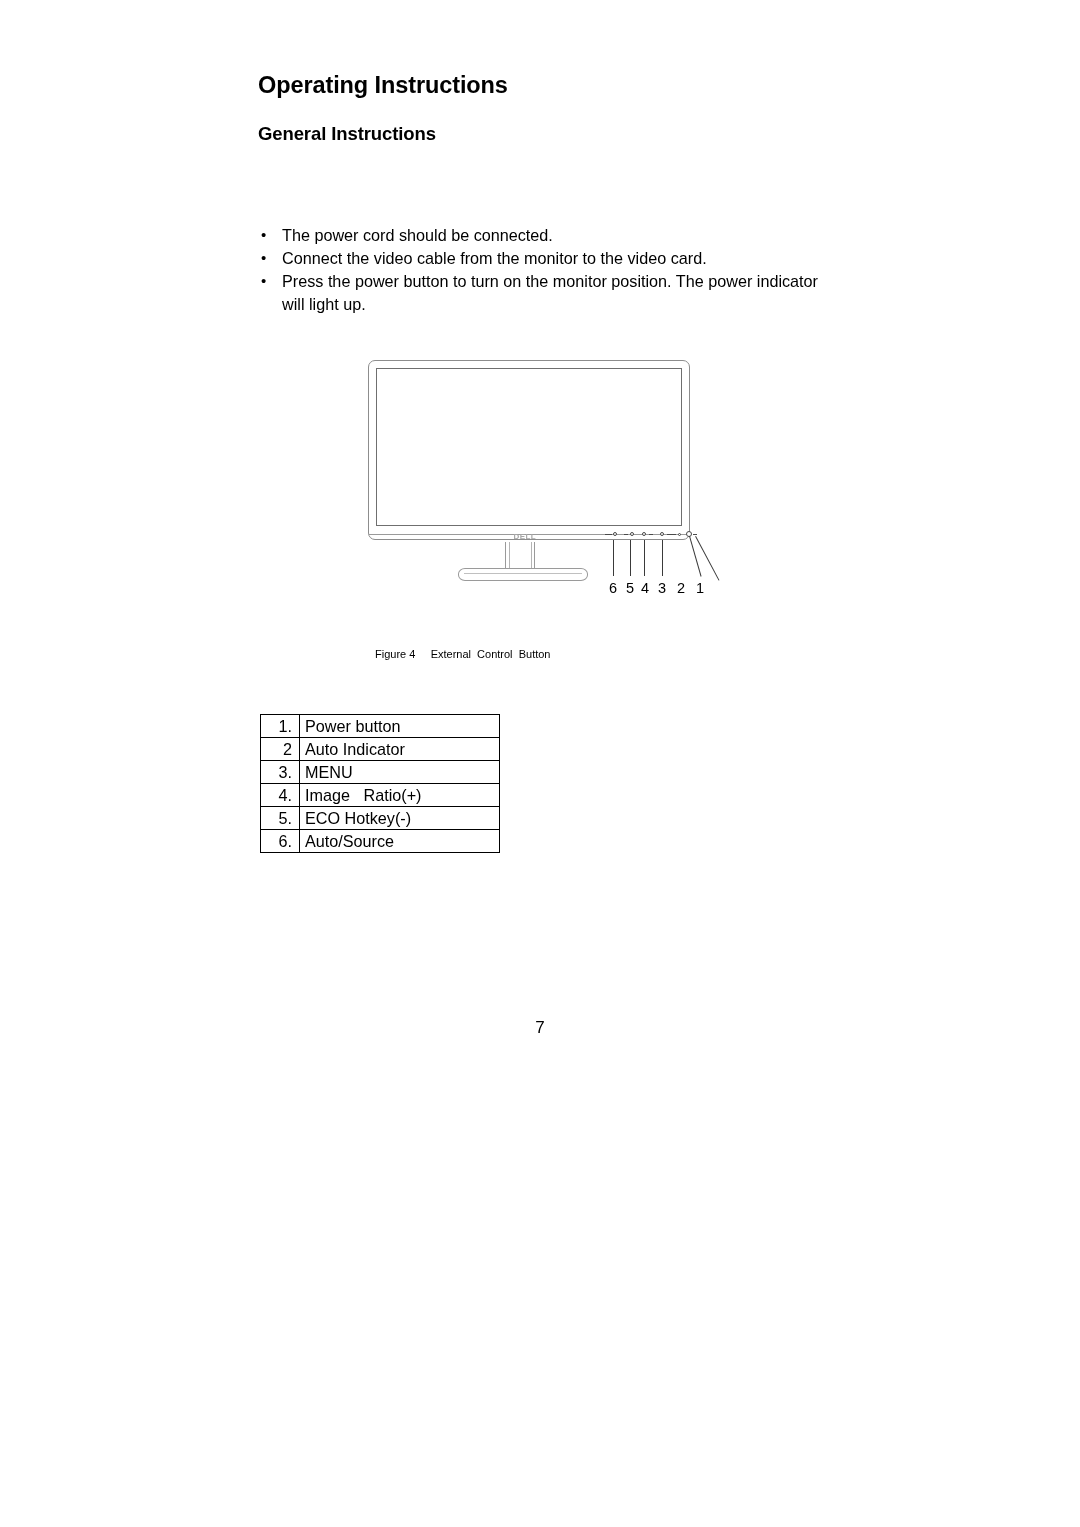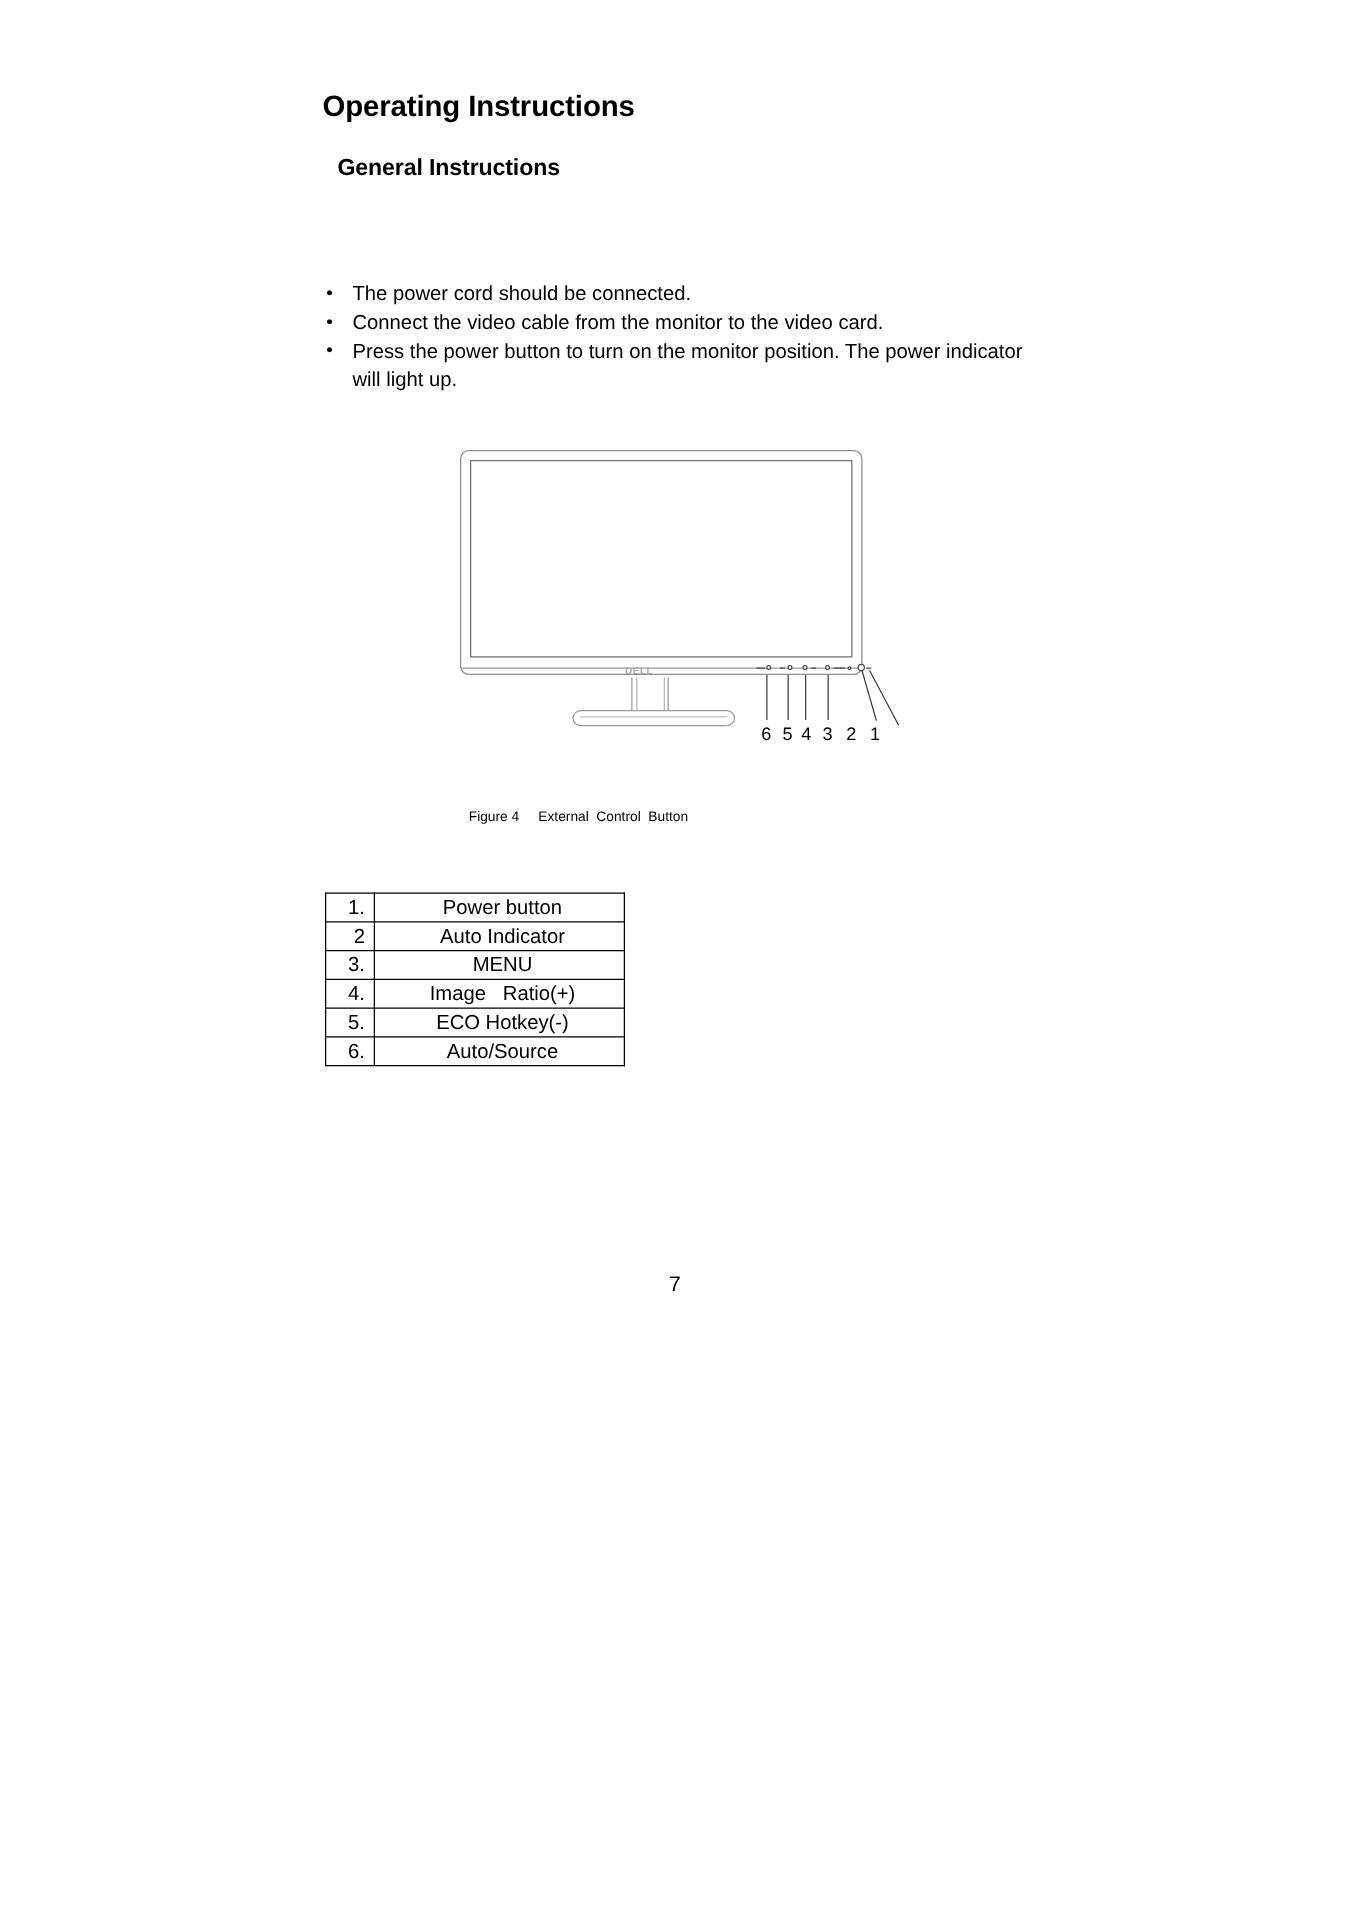--- a/index.html
+++ b/index.html
@@ -28,21 +28,21 @@
     position: absolute;
     left: 258px;
     top: 72px;
     font-size: 23.5px;
     font-weight: bold;
     letter-spacing: -0.1px;
     white-space: nowrap;
   }
   .h2 {
     position: absolute;
-    left: 270px;
+    left: 258px;
     top: 123px;
     font-size: 18.5px;
     font-weight: bold;
     letter-spacing: -0.1px;
     white-space: nowrap;
   }
 
   
   .para {
     position: absolute;
@@ -116,21 +116,21 @@
   }
   .logo {
     position: absolute;
     left: 140px;
     top: 180px;
     width: 36px;
     height: 9px;
     font-size: 8px;
     letter-spacing: 0.4px;
     color: #a8a8a8;
-    text-align: left;
+    text-align: right;
     line-height: 9px;
     font-weight: bold;
     overflow: hidden;
   }
 
   
   .stand-neck {
     position: absolute;
     left: 145px;
     top: 190px;
@@ -244,21 +244,21 @@
     padding: 0 0 0 0;
     vertical-align: middle;
   }
   .ctrl-table td.num {
     width: 31px;
     text-align: right;
     padding-right: 7px;
   }
   .ctrl-table td.lbl {
     width: 194px;
-    text-align: center;
+    text-align: left;
     padding-left: 5px;
     white-space: pre;
   }
 
   
   .pagenum {
     position: absolute;
     left: 0;
     top: 1018px;
     width: 1080px;

